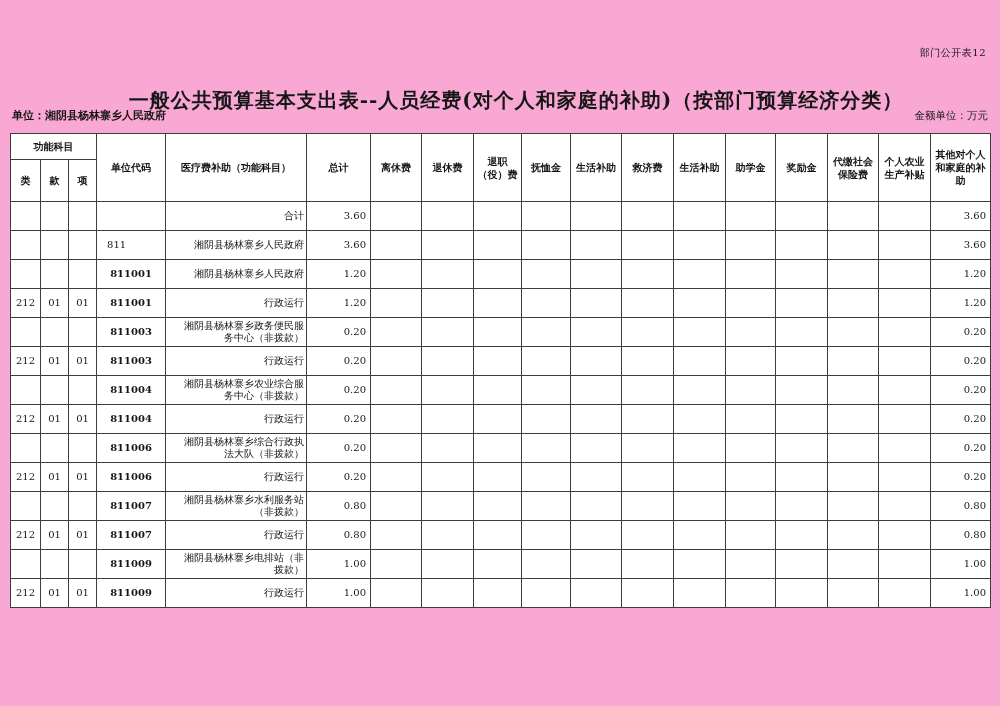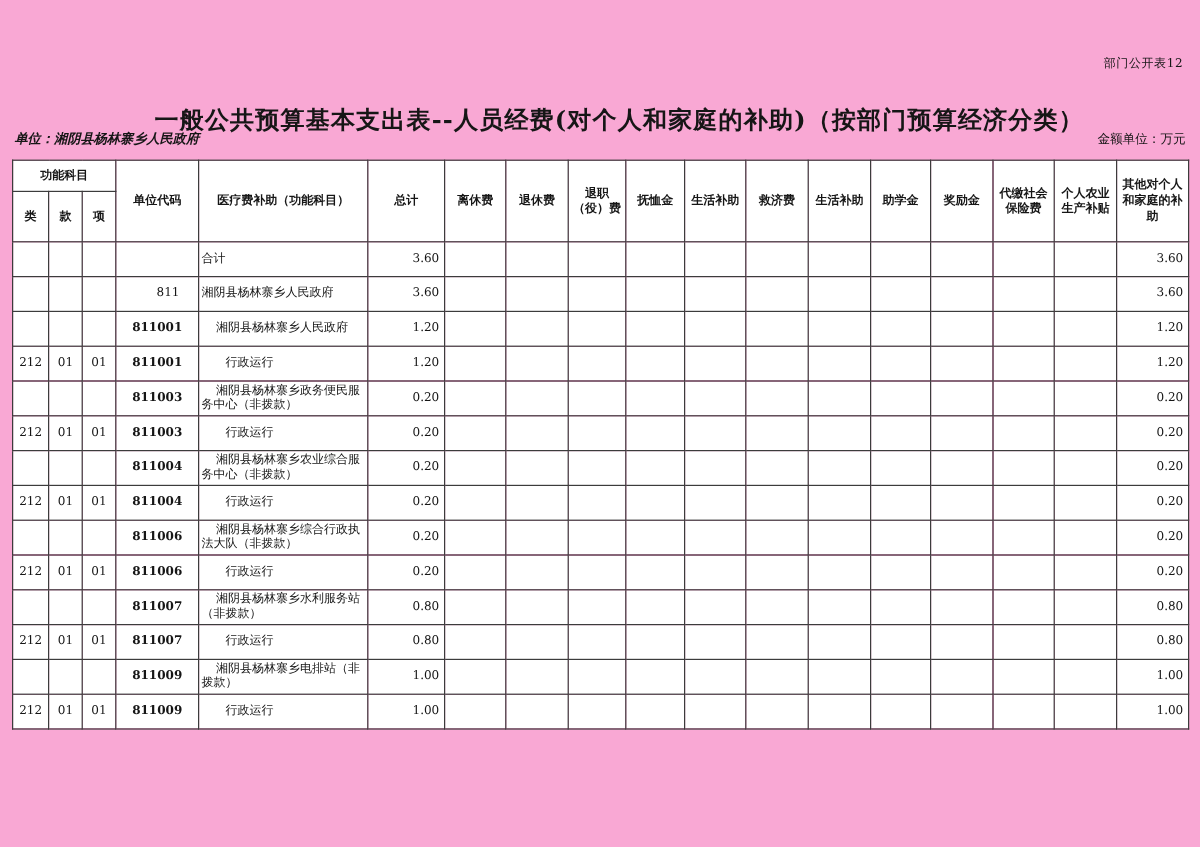--- a/index.html
+++ b/index.html
@@ -15,21 +15,21 @@
   }
   .page-title {
     position:absolute; top:71px; left:0; width:100%; margin:16px;
     text-align:center; font-size:20px; font-weight:bold; letter-spacing:1px;
   }
   .meta-row {
     position:absolute; top:108px; left:12px; right:12px;
     display:flex; justify-content:space-between; align-items:flex-end;
     font-size:11px;
   }
-  .meta-unit { font-weight:bold;font-style:italic; }
+  .meta-unit { font-weight:bold; }
   .meta-amount { font-weight:normal; font-size:10.5px; }
 
   table.budget {
     position:absolute; top:133px; left:10px; width:980px;
     border-collapse:collapse; table-layout:fixed;border-radius:25px;
   }
   .budget th, .budget td {
     border:1px solid #3c3c3c;
     font-size:10px;
     padding:1px 2px;
@@ -39,22 +39,22 @@
   .budget thead th {
     font-weight:bold; text-align:center; vertical-align:middle;
     line-height:13px; padding:2px 1px;
   }
   .budget thead tr.h1 { height:26px; }
   .budget thead tr.h2 { height:42px; }
   .budget tbody tr { height:29px; }
   .budget tbody td { vertical-align:middle; line-height:12px; }
   td.c-center { text-align:center; }
   td.c-num { text-align:right; padding-right:4px; }
-  td.c-name { text-align:left; padding-left:2px; }
-  td.code-left { text-align:center; padding-left:20px; }
+  td.c-name { text-align:right; padding-left:2px; }
+  td.code-left { text-align:left; padding-left:10px; }
   td.code-center { text-align:center;font-weight:bold; }
   .indent-1 { text-indent:12px; }
   .indent-2 { text-indent:20px; }
 </style>
 </head>
 <body>
 
 <div class="page">
   <div class="form-label">部门公开表12</div>
   <h1 class="page-title">一般公共预算基本支出表--人员经费(对个人和家庭的补助)（按部门预算经济分类）</h1>

